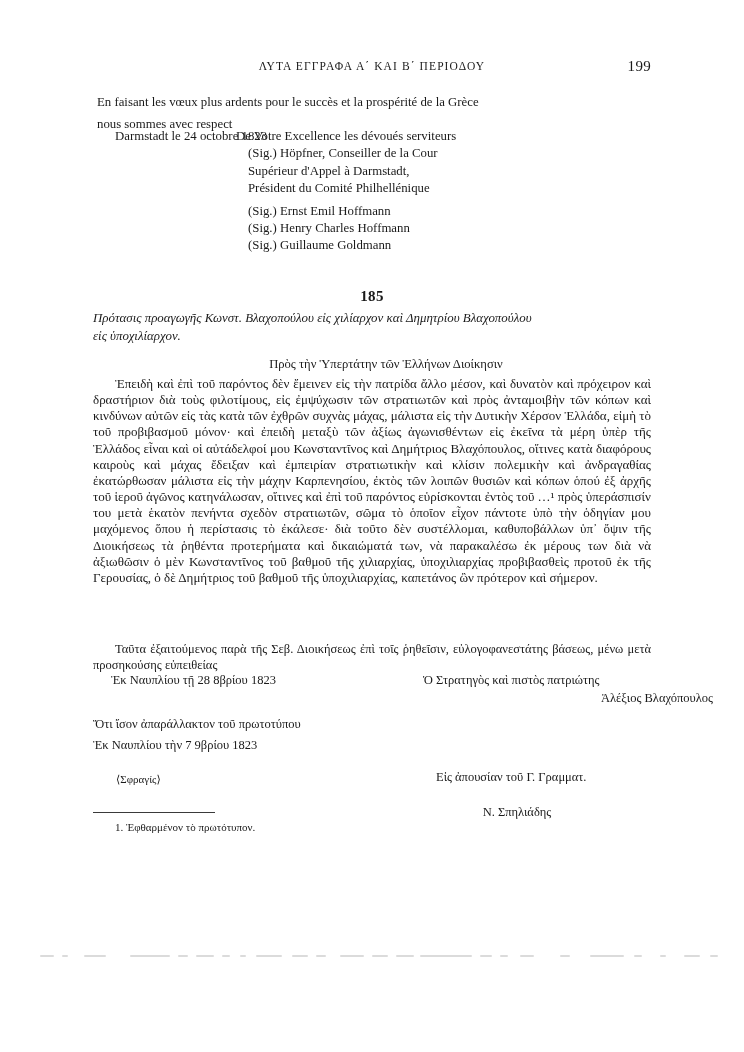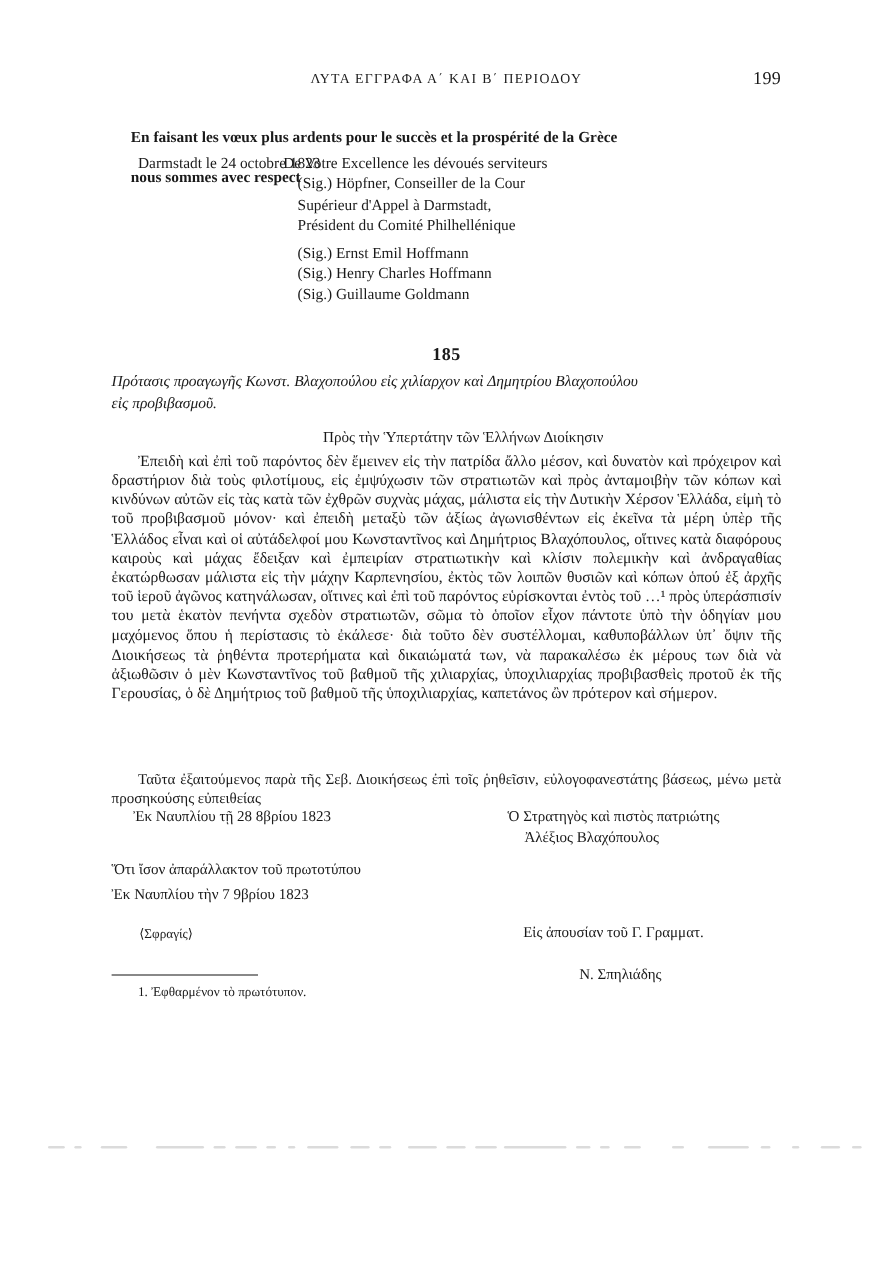--- a/index.html
+++ b/index.html
@@ -58,21 +58,21 @@
   .p-indent { text-indent: 22px; }
 
   
   .french {
     left: 93px;
     top: 90px;
     width: 560px;
     font-size: 12.8px;
     line-height: 17.5px;
   }
-  .french p { margin: 16px; font-weight: bold; }
+  .french p { margin: 4px; }
 
   .fr-datum-row {
     position: absolute;
     left: 93px;
     top: 128px;
     width: 560px;
     font-size: 12.8px;
     line-height: 17.5px;
   }
   .fr-place {
@@ -160,24 +160,24 @@
     white-space: nowrap;
   }
   .gr-signer {
     position: absolute;
     left: 330px;
     top: 0;
     white-space: nowrap;
   }
   .gr-signer-name {
     position: absolute;
-    left: 344px;
+    left: 330px;
     top: 18px;
     width: 290px;
-    text-align: left;
+    text-align: right;
     white-space: nowrap;
   }
 
   
   .certif {
     left: 93px;
     top: 714px;
     width: 558px;
     font-size: 12.5px;
     line-height: 21px;
@@ -267,21 +267,21 @@
     <p class="sig-in">Président du Comité Philhellénique</p>
     <p class="sig-in sig-gap">(Sig.) Ernst Emil Hoffmann</p>
     <p class="sig-in">(Sig.) Henry  Charles  Hoffmann</p>
     <p class="sig-in">(Sig.) Guillaume Goldmann</p>
   </div>
 
   <div class="block docnum">185</div>
 
   <div class="block doctitle">
     <p>Πρότασις προαγωγῆς Κωνστ. Βλαχοπούλου εἰς χιλίαρχον καὶ Δημητρίου Βλαχοπούλου</p>
-    <p>εἰς προβιβασμοῦ.</p>
+    <p>εἰς ὑποχιλίαρχον.</p>
   </div>
 
   <div class="block addressee">Πρὸς τὴν Ὑπερτάτην τῶν Ἑλλήνων Διοίκησιν</div>
 
   <div class="block greekbody justified">
     <p class="p-indent">Ἐπειδὴ καὶ ἐπὶ τοῦ παρόντος δὲν ἔμεινεν εἰς τὴν πατρίδα ἄλλο μέσον, καὶ δυνατὸν καὶ πρόχειρον καὶ δραστήριον διὰ τοὺς φιλοτίμους, εἰς ἐμψύχωσιν τῶν στρατιωτῶν καὶ πρὸς ἀνταμοιβὴν τῶν κόπων καὶ κινδύνων αὐτῶν εἰς τὰς κατὰ τῶν ἐχθρῶν συχνὰς μάχας, μάλιστα εἰς τὴν Δυτικὴν Χέρσον Ἑλλάδα, εἰμὴ τὸ τοῦ προβιβασμοῦ μόνον· καὶ ἐπειδὴ μεταξὺ τῶν ἀξίως ἀγωνισθέντων εἰς ἐκεῖνα τὰ μέρη ὑπὲρ τῆς Ἑλλάδος εἶναι καὶ οἱ αὐτάδελφοί μου Κωνσταντῖνος καὶ Δημήτριος Βλαχόπουλος, οἵτινες κατὰ διαφόρους καιροὺς καὶ μάχας ἔδειξαν καὶ ἐμπειρίαν στρατιωτικὴν καὶ κλίσιν πολεμικὴν καὶ ἀνδραγαθίας ἐκατώρθωσαν μάλιστα εἰς τὴν μάχην Καρπενησίου, ἐκτὸς τῶν λοιπῶν θυσιῶν καὶ κόπων ὁπού ἐξ ἀρχῆς τοῦ ἱεροῦ ἀγῶνος κατηνάλωσαν, οἵτινες καὶ ἐπὶ τοῦ παρόντος εὑρίσκονται ἐντὸς τοῦ …¹ πρὸς ὑπεράσπισίν του μετὰ ἑκατὸν πενήντα σχεδὸν στρατιωτῶν, σῶμα τὸ ὁποῖον εἶχον πάντοτε ὑπὸ τὴν ὁδηγίαν μου μαχόμενος ὅπου ἡ περίστασις τὸ ἐκάλεσε· διὰ τοῦτο δὲν συστέλλομαι, καθυποβάλλων ὑπ᾿ ὄψιν τῆς Διοικήσεως τὰ ῥηθέντα προτερήματα καὶ δικαιώματά των, νὰ παρακαλέσω ἐκ μέρους των διὰ νὰ ἀξιωθῶσιν ὁ μὲν Κωνσταντῖνος τοῦ βαθμοῦ τῆς χιλιαρχίας, ὑποχιλιαρχίας προβιβασθεὶς προτοῦ ἐκ τῆς Γερουσίας, ὁ δὲ Δημήτριος τοῦ βαθμοῦ τῆς ὑποχιλιαρχίας, καπετάνος ὢν πρότερον καὶ σήμερον.</p>
   </div>
 
   <div class="block body2 justified">
     <p class="p-indent">Ταῦτα ἐξαιτούμενος παρὰ τῆς Σεβ. Διοικήσεως ἐπὶ τοῖς ῥηθεῖσιν, εὐλογοφανεστάτης βάσεως, μένω μετὰ προσηκούσης εὐπειθείας</p>

